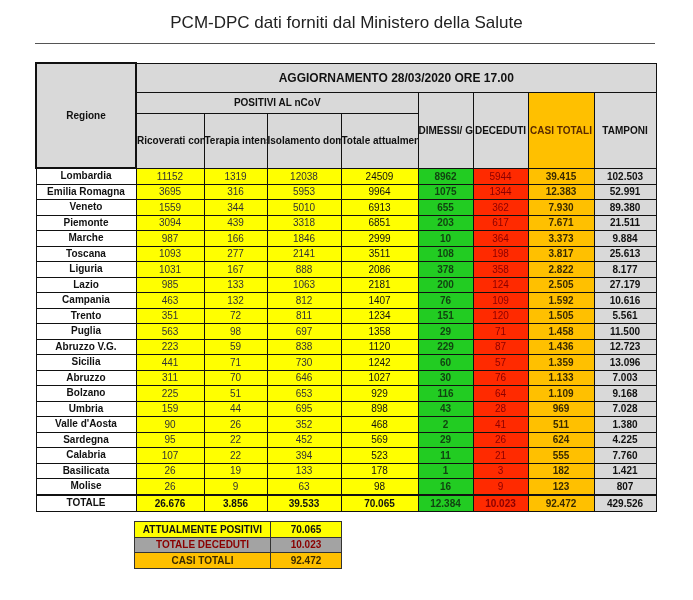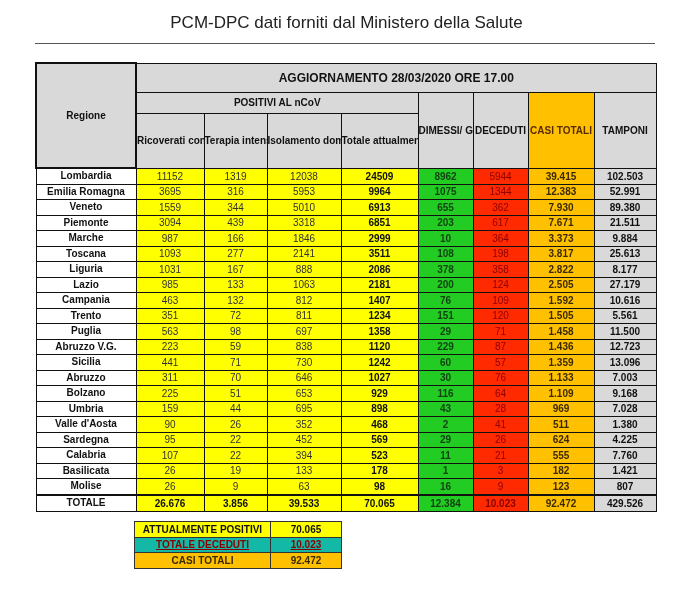--- a/index.html
+++ b/index.html
@@ -15,35 +15,35 @@
                font-size:10px; overflow:hidden; white-space:nowrap; }
   table.main th { background:#d9d9d9; font-weight:bold; color:#111; }
   th.hdr-wrap { white-space:normal; line-height:13px; }
   .h-update { height:28px; font-size:12px !important; }
   .h-group { height:20px; }
   .h-sub { height:54px; }
   .outer { border:2px solid #111 !important; }
 
   td.reg { background:#fff; font-weight:bold; height:14.5px; line-height:14px; }
   td.y { background:#ffff00; color:#333; }
-  td.yb { background:#ffff00; font-weight:bold; color:#111; }
+  td.yb { background:#ffff00; font-weight:normal; color:#111; }
   td.g { background:#22cc22; color:#114411; font-weight:bold; }
   td.r { background:#ff2a00; color:#8a0000; font-weight:normal; }
   td.o { background:#ffc000; color:#3a2a00; font-weight:bold;margin-top:23px; }
   td.gr { background:#d9d9d9; color:#111; font-weight:bold; }
   th.casi { background:#ffc000 !important; color:#5a2a00 !important; }
   tr.total td { font-weight:bold; height:15px; border-top:2px solid #111; }
 
   table.summary { position:absolute; top:521px; left:134px; border-collapse:collapse;
                   table-layout:fixed; width:207px; }
   table.summary td { border:1px solid #333; font-size:10px; font-weight:bold;
                      text-align:center; height:14.5px; padding:0; }
   .s-pos { background:#ffff00; color:#111; }
   .s-gua { background:#22cc22; color:#114411; }
-  .s-dec { background:#14b8a6; color:#8a0000;text-decoration:underline; }
+  .s-dec { background:#a3a3a3; color:#8a0000; }
   .s-cas { background:#ffc000; color:#3a2a00; }
 </style>
 </head>
 <body>
 
 <div class="page-title">PCM-DPC dati forniti dal Ministero della Salute</div>
 <div class="top-rule"></div>
 
 <table class="main">
   <colgroup>

